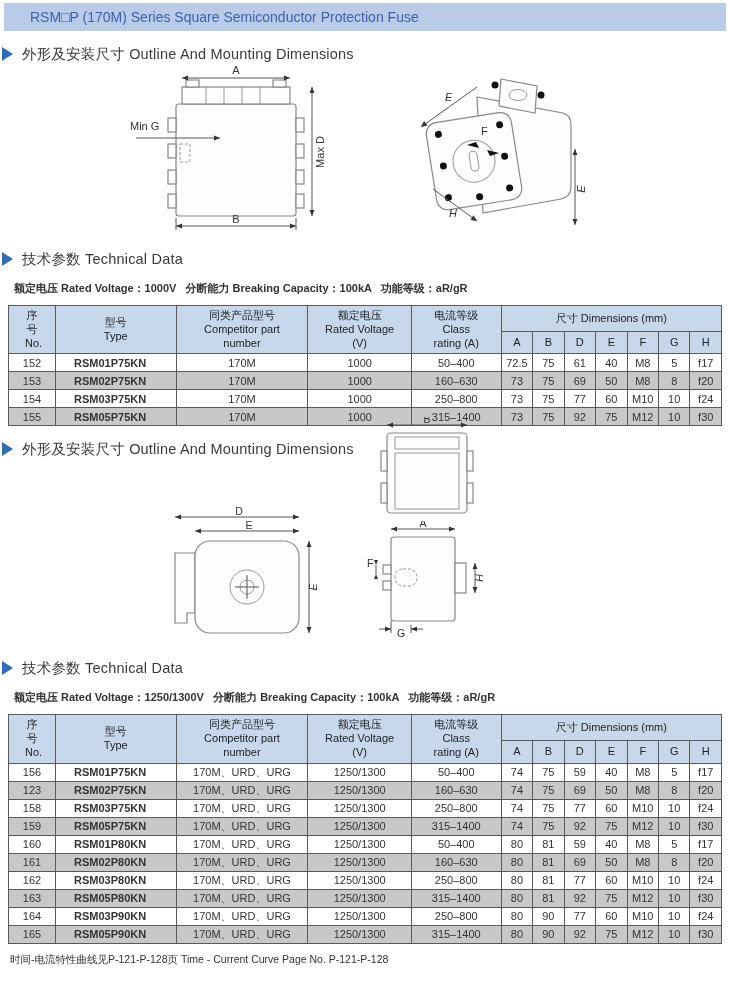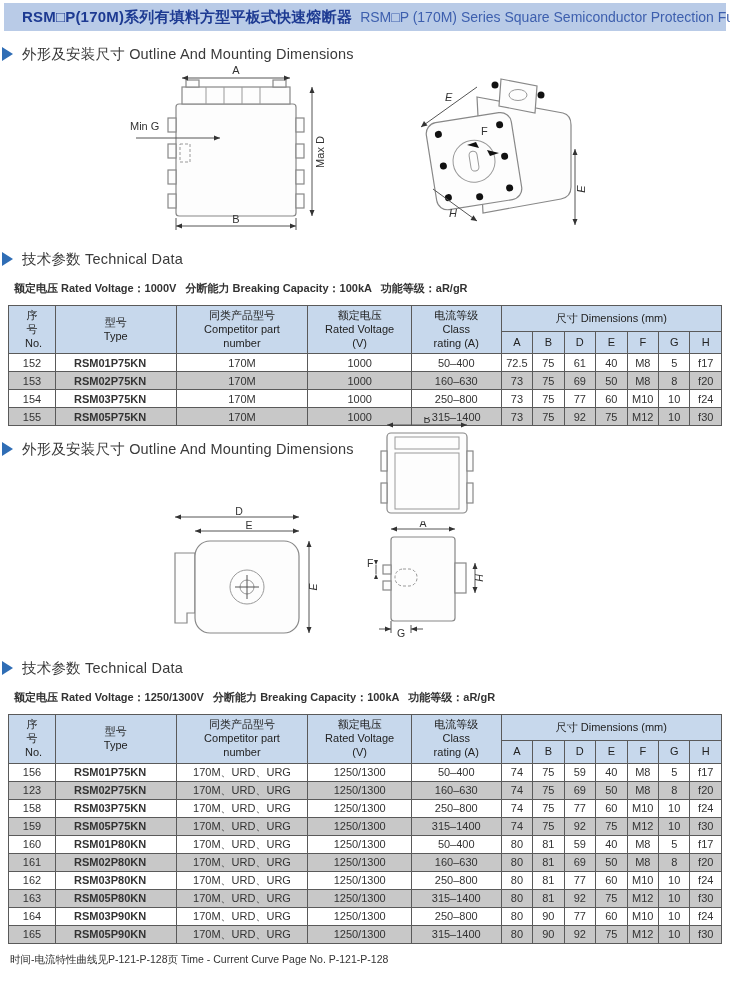--- a/index.html
+++ b/index.html
@@ -49,21 +49,20 @@
   col.c-class{ width:12.6%; }
   col.c-dim  { width:4.414%; }
 
   
   .footnote { margin:9px 0 0 10px; font-size:10.5px; font-weight:normal; color:#333; }
 </style>
 </head>
 <body>
 
 <div class="titlebar">
-  <span class="zh">RSM□P(170M)系列有填料方型平板式快速熔断器</span>
   <span class="en">RSM□P (170M) Series Square Semiconductor Protection Fuse</span>
 </div>
 
 <div class="sec-head">
   <span class="tri"></span>
   <span class="txt">外形及安装尺寸 Outline And Mounting Dimensions</span>
 </div>
 
 <div class="draw-row1">
 

